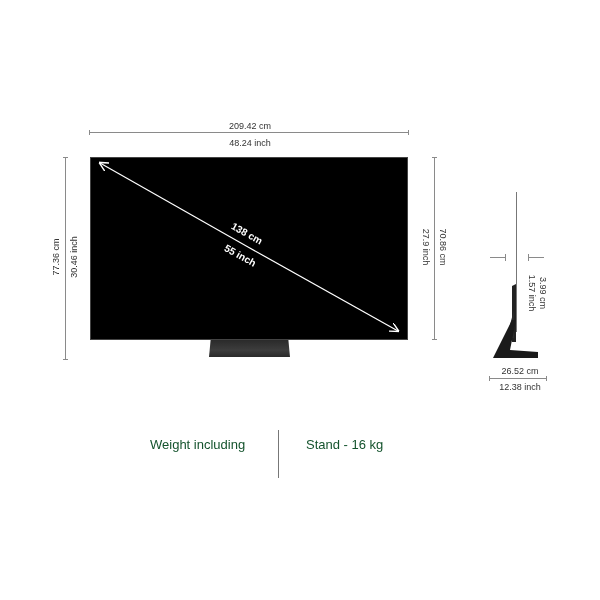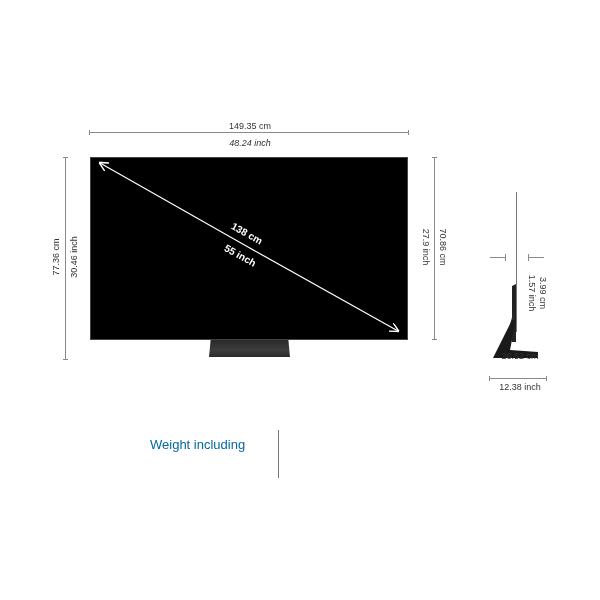--- a/index.html
+++ b/index.html
@@ -11,32 +11,32 @@
     .vline { position: absolute; width: 1px; background: #8a8a8a; }
     .tick-v { position: absolute; width: 1px; height: 5px; background: #8a8a8a; }
     .tick-h { position: absolute; height: 1px; width: 5px; background: #8a8a8a; }
     .rot-ccw { transform: rotate(-90deg); transform-origin: center center; }
     .rot-cw { transform: rotate(90deg); transform-origin: center center; }
     .screen { position: absolute; left: 90px; top: 157px; width: 318px; height: 183px;
               background: #000; border: 1px solid #444; box-sizing: border-box; }
     .stand-base { position: absolute; left: 209px; top: 340px; width: 81px; height: 17px;
                   background: linear-gradient(#2a2a2a, #3d3d3d 60%, #2a2a2a);
                   clip-path: polygon(2% 0, 98% 0, 100% 100%, 0 100%); }
-    .weights { position: absolute; top: 434px; font-size: 13px; color: #0369a1; line-height: 21px; }
+    .weights { position: absolute; top: 434px; font-size: 13px; color: #14532d; line-height: 21px; }
     .divider { position: absolute; left: 278px; top: 430px; width: 1px; height: 48px; background: #777; }
   </style>
 </head>
 <body>
 
 <div>
-  <div class="abs dim-text" style="left:0;width:500px;top:121px;text-align:center;">149.35 cm</div>
+  <div class="abs dim-text" style="left:0;width:500px;top:121px;text-align:center;">209.42 cm</div>
   <div class="hline" style="left:89px;top:132px;width:320px;"></div>
   <div class="tick-v" style="left:89px;top:130px;"></div>
   <div class="tick-v" style="left:408px;top:130px;"></div>
-  <div class="abs dim-text" style="left:0;width:500px;top:138px;text-align:center;font-style:italic;">48.24 inch</div>
+  <div class="abs dim-text" style="left:0;width:500px;top:138px;text-align:center;">48.24 inch</div>
 </div>
 
 <div>
   <div class="vline" style="left:65px;top:157px;height:203px;"></div>
   <div class="tick-h" style="left:63px;top:157px;"></div>
   <div class="tick-h" style="left:63px;top:359px;"></div>
   <div class="abs dim-text rot-ccw" style="left:26px;top:252px;width:60px;text-align:center;">77.36 cm</div>
   <div class="abs dim-text rot-ccw" style="left:44px;top:252px;width:60px;text-align:center;">30.46 inch</div>
 </div>
 
@@ -72,25 +72,26 @@
   <div class="abs" style="left:505px;top:254px;width:1px;height:7px;background:#8a8a8a;"></div>
   <div class="hline" style="left:528px;top:257px;width:16px;"></div>
   <div class="abs" style="left:528px;top:254px;width:1px;height:7px;background:#8a8a8a;"></div>
   <div class="abs dim-text rot-cw" style="left:513px;top:288px;width:60px;text-align:center;">3.99 cm</div>
   <div class="abs dim-text rot-cw" style="left:502px;top:288px;width:60px;text-align:center;">1.57 inch</div>
   <svg class="abs" style="left:490px;top:280px;" width="60" height="80">
     <path d="M22,6 L26,4 L26,62 L22,62 Z" fill="#222"></path>
     <path d="M24,30 L24,58 L18,58 L18,52 Z" fill="#2b2b2b"></path>
     <path d="M3,78 L22,40 L26,40 L20,70 L48,72 L48,78 Z" fill="#1a1a1a"></path>
   </svg>
-  <div class="abs dim-text" style="left:480px;top:351px;width:80px;text-align:center;">26.52 cm</div>
+  <div class="abs dim-text" style="left:480px;top:366px;width:80px;text-align:center;">26.52 cm</div>
   <div class="hline" style="left:489px;top:378px;width:58px;"></div>
   <div class="tick-v" style="left:489px;top:376px;"></div>
   <div class="tick-v" style="left:546px;top:376px;"></div>
   <div class="abs dim-text" style="left:480px;top:382px;width:80px;text-align:center;">12.38 inch</div>
 </div>
 
 <div class="weights" style="left:150px;">
   <div>Weight including</div>
 </div>
 <div class="divider"></div>
 <div class="weights" style="left:306px;">
+  <div>Stand - 16 kg</div>
 </div>
 
 </body></html>

